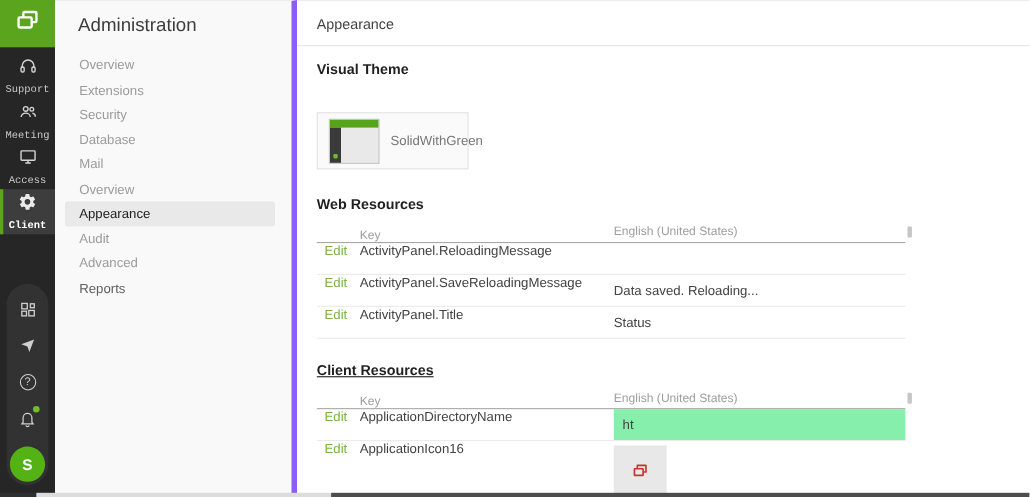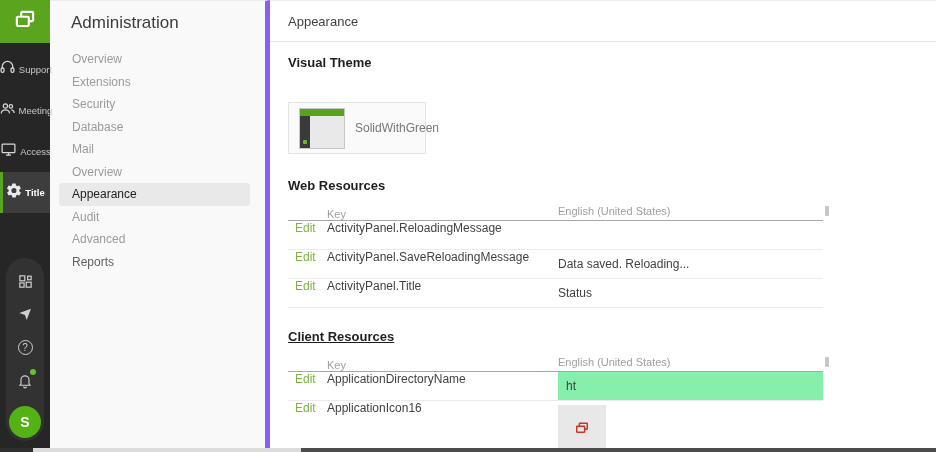--- a/index.html
+++ b/index.html
@@ -4,21 +4,21 @@
 <style>
   * { margin:0; padding:0; box-sizing:border-box; }
   html,body { width:936px; height:452px; overflow:hidden; }
   body { font-family:"Liberation Sans","DejaVu Sans",sans-serif; background:#fff; position:relative; }
   .app { display:flex; width:936px; height:452px; }
 
   
   .rail { width:50px; background:#262626; position:relative; flex-shrink:0; display:flex; flex-direction:column; }
   .logo { height:43px; background:#5ba41d; display:flex; align-items:center; justify-content:center; cursor:pointer; }
   .rail-nav { margin-top:6px; }
-  .rail-item { height:41px; display:flex; flex-direction:row; align-items:center; justify-content:center; gap:2px; position:relative; cursor:pointer; }
+  .rail-item { height:41px; display:flex; flex-direction:column; align-items:center; justify-content:center; gap:2px; position:relative; cursor:pointer;font-family:Liberation Mono, monospace; }
   .rail-item .rlabel { font-size:9.5px; color:#c9c9c9; }
   .rail-item.selected { background:#3d3d3d; }
   .rail-item.selected::before { content:""; position:absolute; left:0; top:0; bottom:0; width:3px; background:#5ba41d; }
   .rail-item.selected .rlabel { color:#ffffff; font-weight:bold; }
   .rail-pill { position:absolute; left:6px; bottom:11px; width:38px; background:#323232; border-radius:19px; display:flex; flex-direction:column; align-items:center; padding:14px 0 3px; gap:15px; }
   .pill-icon { position:relative; width:18px; height:18px; display:flex; align-items:center; justify-content:center; cursor:pointer; }
   .help-ring { width:15px; height:15px; border:1.5px solid #cfcfcf; border-radius:50%; display:flex; align-items:center; justify-content:center; font-size:10px; color:#cfcfcf; }
   .bell-dot { position:absolute; top:-2px; right:-2px; width:6px; height:6px; border-radius:50%; background:#6fbe2a; }
   .avatar { width:32px; height:32px; border-radius:50%; background:#55b214; color:#fff; font-size:14px; font-weight:bold; display:flex; align-items:center; justify-content:center; cursor:pointer; margin-top:2px; }
 
@@ -108,21 +108,21 @@
           </svg>
         </span>
         <span class="rlabel">Access</span>
       </div>
       <div class="rail-item selected">
         <span>
           <svg width="18" height="17" viewBox="0 0 24 24" fill="#eaeaea">
             <path d="M19.4 13c.04-.33.06-.66.06-1s-.02-.67-.06-1l2.1-1.65a.5.5 0 0 0 .12-.64l-2-3.46a.5.5 0 0 0-.6-.22l-2.49 1a7.3 7.3 0 0 0-1.73-1l-.38-2.65A.5.5 0 0 0 13.93 2h-4a.5.5 0 0 0-.5.42l-.37 2.65c-.63.26-1.2.6-1.74 1l-2.48-1a.5.5 0 0 0-.61.22l-2 3.46a.5.5 0 0 0 .12.64L4.55 11c-.04.33-.07.66-.07 1s.03.67.07 1l-2.1 1.65a.5.5 0 0 0-.12.64l2 3.46c.12.22.39.3.6.22l2.49-1c.54.42 1.11.76 1.74 1l.37 2.65c.04.24.25.42.5.42h4c.25 0 .46-.18.5-.42l.37-2.65a7.3 7.3 0 0 0 1.73-1l2.49 1c.22.09.48 0 .6-.22l2-3.46a.5.5 0 0 0-.12-.64L19.4 13zm-7.47 2.6a3.6 3.6 0 1 1 0-7.2 3.6 3.6 0 0 1 0 7.2z"></path>
           </svg>
         </span>
-        <span class="rlabel">Title</span>
+        <span class="rlabel">Client</span>
       </div>
     </div>
 
     <div class="rail-pill">
       <span class="pill-icon">
         <svg width="17" height="17" viewBox="0 0 24 24" fill="none" stroke="#cfcfcf" stroke-width="1.7">
           <rect x="4" y="4" width="7" height="7"></rect>
           <rect x="4" y="14" width="6" height="6"></rect>
           <rect x="13" y="13" width="7" height="7"></rect>
           <rect x="15" y="4.5" width="5" height="5"></rect>

